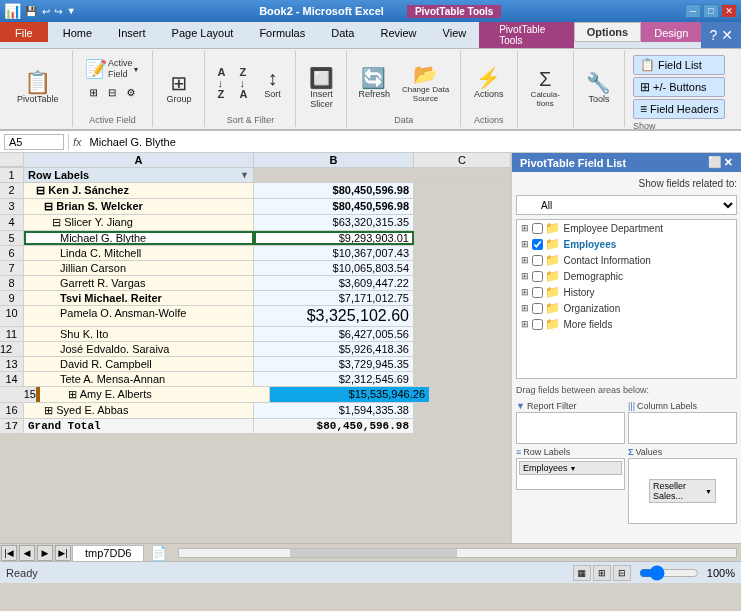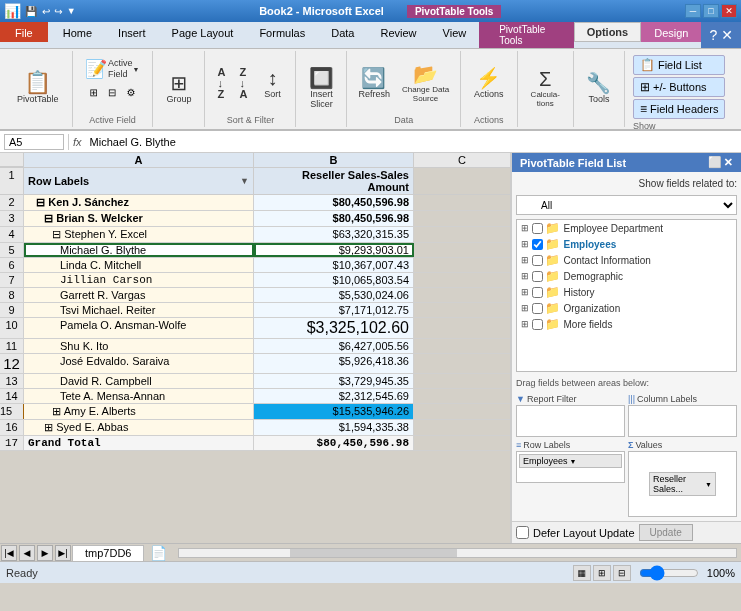--- a/index.html
+++ b/index.html
@@ -263,103 +263,102 @@
       <div style="flex:1; text-align:center; font-size:11px; padding:1px 0;">C</div>
     </div>
 
     <div id="sheet-rows">
         <div style="display: flex; border-bottom: 1px solid rgb(204, 204, 204);">
       <div style="width:24px; min-width:24px; border-right:1px solid #ccc; background:#e8e8e8; text-align:center; font-size:11px; padding:1px 0;">1</div>
       <div style="width:230px; min-width:230px; border-right:1px solid #ccc; background:#dce6f1; font-weight:bold; font-size:11px; padding:1px 4px; display:flex; align-items:center; justify-content:space-between;">
             <span>Row Labels</span>
             <span style="font-size:9px; color:#555;">▼</span>
           </div>
-      <div style="width:160px; min-width:160px; border-right:1px solid #ccc; background:#dce6f1; font-weight:bold; font-size:11px; padding:1px 4px; text-align:right;">Reseller Sales-Sales Amount</div>
       <div style="flex:1;"></div>
     </div>
         <div style="display: flex; border-bottom: 1px solid rgb(208, 208, 208);">
     <div style="width:24px; min-width:24px; border-right:1px solid #d0d0d0; background:#e8e8e8; text-align:center; font-size:11px; padding:1px 0;">2</div>
     <div style="width:230px; min-width:230px; border-right:1px solid #d0d0d0; background:#fff9e8; font-weight:bold; font-size:11px; padding:1px 4px; padding-left:12px; ">⊟ Ken J. Sánchez</div>
     <div style="width:160px; min-width:160px; border-right:1px solid #d0d0d0; background:#f0f8ff; font-weight:bold; font-size:11px; padding:1px 4px; text-align:right; ">$80,450,596.98</div>
     <div style="flex:1;"></div>
   </div>
         <div style="display: flex; border-bottom: 1px solid rgb(208, 208, 208);">
     <div style="width:24px; min-width:24px; border-right:1px solid #d0d0d0; background:#e8e8e8; text-align:center; font-size:11px; padding:1px 0;">3</div>
     <div style="width:230px; min-width:230px; border-right:1px solid #d0d0d0; background:#fff9e8; font-weight:bold; font-size:11px; padding:1px 4px; padding-left:20px; ">⊟ Brian S. Welcker</div>
     <div style="width:160px; min-width:160px; border-right:1px solid #d0d0d0; background:#f0f8ff; font-weight:bold; font-size:11px; padding:1px 4px; text-align:right; ">$80,450,596.98</div>
     <div style="flex:1;"></div>
   </div>
         <div style="display: flex; border-bottom: 1px solid rgb(208, 208, 208);">
     <div style="width:24px; min-width:24px; border-right:1px solid #d0d0d0; background:#e8e8e8; text-align:center; font-size:11px; padding:1px 0;">4</div>
-    <div style="width:230px; min-width:230px; border-right:1px solid #d0d0d0; background:#fff9e8; font-weight:normal; font-size:11px; padding:1px 4px; padding-left:28px; ">⊟ Stephen Y. Excel</div>
+    <div style="width:230px; min-width:230px; border-right:1px solid #d0d0d0; background:#fff9e8; font-weight:normal; font-size:11px; padding:1px 4px; padding-left:28px; ">⊟ Slicer Y. Jiang</div>
     <div style="width:160px; min-width:160px; border-right:1px solid #d0d0d0; background:#f0f8ff; font-weight:normal; font-size:11px; padding:1px 4px; text-align:right; ">$63,320,315.35</div>
     <div style="flex:1;"></div>
   </div>
         <div style="display: flex; border-bottom: 1px solid rgb(208, 208, 208);">
     <div style="width:24px; min-width:24px; border-right:1px solid #d0d0d0; background:#e8e8e8; text-align:center; font-size:11px; padding:1px 0;">5</div>
     <div style="width:230px; min-width:230px; border-right:1px solid #d0d0d0; background:white; font-weight:normal; font-size:11px; padding:1px 4px; padding-left:36px; outline:2px solid #1f7030; outline-offset:-2px;">Michael G. Blythe</div>
     <div style="width:160px; min-width:160px; border-right:1px solid #d0d0d0; background:white; font-weight:normal; font-size:11px; padding:1px 4px; text-align:right; outline:2px solid #1f7030; outline-offset:-2px;">$9,293,903.01</div>
     <div style="flex:1;"></div>
   </div>
         <div style="display: flex; border-bottom: 1px solid rgb(208, 208, 208);">
     <div style="width:24px; min-width:24px; border-right:1px solid #d0d0d0; background:#e8e8e8; text-align:center; font-size:11px; padding:1px 0;">6</div>
     <div style="width:230px; min-width:230px; border-right:1px solid #d0d0d0; background:#fff9e8; font-weight:normal; font-size:11px; padding:1px 5px; padding-left:36px; ">Linda C. Mitchell</div>
     <div style="width:160px; min-width:160px; border-right:1px solid #d0d0d0; background:#f0f8ff; font-weight:normal; font-size:11px; padding:1px 4px; text-align:right; ">$10,367,007.43</div>
     <div style="flex:1;"></div>
   </div>
         <div style="display: flex; border-bottom: 1px solid rgb(208, 208, 208);">
     <div style="width:24px; min-width:24px; border-right:1px solid #d0d0d0; background:#e8e8e8; text-align:center; font-size:11px; padding:1px 0;">7</div>
-    <div style="width:230px; min-width:230px; border-right:1px solid #d0d0d0; background:#fff9e8; font-weight:normal; font-size:11px; padding:1px 4px; padding-left:36px;font-family:Liberation Mono, monospace; ">Jillian Carson</div>
+    <div style="width:230px; min-width:230px; border-right:1px solid #d0d0d0; background:#fff9e8; font-weight:normal; font-size:11px; padding:1px 4px; padding-left:36px; ">Jillian Carson</div>
     <div style="width:160px; min-width:160px; border-right:1px solid #d0d0d0; background:#f0f8ff; font-weight:normal; font-size:11px; padding:1px 4px; text-align:right; ">$10,065,803.54</div>
     <div style="flex:1;"></div>
   </div>
         <div style="display: flex; border-bottom: 1px solid rgb(208, 208, 208);">
     <div style="width:24px; min-width:24px; border-right:1px solid #d0d0d0; background:#e8e8e8; text-align:center; font-size:11px; padding:1px 0;">8</div>
     <div style="width:230px; min-width:230px; border-right:1px solid #d0d0d0; background:#fff9e8; font-weight:normal; font-size:11px; padding:1px 4px; padding-left:36px; ">Garrett R. Vargas</div>
-    <div style="width:160px; min-width:160px; border-right:1px solid #d0d0d0; background:#f0f8ff; font-weight:normal; font-size:11px; padding:1px 4px; text-align:right; ">$5,530,024.06</div>
+    <div style="width:160px; min-width:160px; border-right:1px solid #d0d0d0; background:#f0f8ff; font-weight:normal; font-size:11px; padding:1px 4px; text-align:right; ">$3,609,447.22</div>
     <div style="flex:1;"></div>
   </div>
         <div style="display: flex; border-bottom: 1px solid rgb(208, 208, 208);">
     <div style="width:24px; min-width:24px; border-right:1px solid #d0d0d0; background:#e8e8e8; text-align:center; font-size:11px; padding:1px 0;">9</div>
-    <div style="width:230px; min-width:230px; border-right:1px solid #d0d0d0; background:#fff9e8; font-weight:normal; font-size:11px; padding:1px 4px; padding-left:36px; ">Tsvi Michael. Reiter</div>
+    <div style="width:230px; min-width:230px; border-right:1px solid #d0d0d0; background:#fff9e8; font-weight:bold; font-size:11px; padding:1px 4px; padding-left:36px; ">Tsvi Michael. Reiter</div>
     <div style="width:160px; min-width:160px; border-right:1px solid #d0d0d0; background:#f0f8ff; font-weight:normal; font-size:11px; padding:1px 4px; text-align:right; ">$7,171,012.75</div>
     <div style="flex:1;"></div>
   </div>
         <div style="display: flex; border-bottom: 1px solid rgb(208, 208, 208);">
     <div style="width:24px; min-width:24px; border-right:1px solid #d0d0d0; background:#e8e8e8; text-align:center; font-size:11px; padding:1px 0;">10</div>
     <div style="width:230px; min-width:230px; border-right:1px solid #d0d0d0; background:#fff9e8; font-weight:normal; font-size:11px; padding:1px 4px; padding-left:36px; ">Pamela O. Ansman-Wolfe</div>
     <div style="width:160px; min-width:160px; border-right:1px solid #d0d0d0; background:#f0f8ff; font-weight:normal; font-size:16px; padding:1px 4px; text-align:right; ">$3,325,102.60</div>
     <div style="flex:1;"></div>
   </div>
         <div style="display: flex; border-bottom: 1px solid rgb(208, 208, 208);">
     <div style="width:24px; min-width:24px; border-right:1px solid #d0d0d0; background:#e8e8e8; text-align:center; font-size:11px; padding:1px 0;">11</div>
     <div style="width:230px; min-width:230px; border-right:1px solid #d0d0d0; background:#fff9e8; font-weight:normal; font-size:11px; padding:1px 4px; padding-left:36px; ">Shu K. Ito</div>
     <div style="width:160px; min-width:160px; border-right:1px solid #d0d0d0; background:#f0f8ff; font-weight:normal; font-size:11px; padding:1px 4px; text-align:right; ">$6,427,005.56</div>
     <div style="flex:1;"></div>
   </div>
         <div style="display: flex; border-bottom: 1px solid rgb(208, 208, 208);">
-    <div style="width:24px; min-width:24px; border-right:1px solid #d0d0d0; background:#e8e8e8; text-align:center; font-size:15px; padding:1px 0;">12</div>
+    <div style="width:24px; min-width:24px; border-right:1px solid #d0d0d0; background:#e8e8e8; font-size:11px; padding:1px 0;">12</div>
     <div style="width:230px; min-width:230px; border-right:1px solid #d0d0d0; background:#fff9e8; font-weight:normal; font-size:11px; padding:1px 4px; padding-left:36px; ">José Edvaldo. Saraiva</div>
     <div style="width:160px; min-width:160px; border-right:1px solid #d0d0d0; background:#f0f8ff; font-weight:normal; font-size:11px; padding:1px 4px; text-align:right; ">$5,926,418.36</div>
     <div style="flex:1;"></div>
   </div>
         <div style="display: flex; border-bottom: 1px solid rgb(208, 208, 208);">
     <div style="width:24px; min-width:24px; border-right:1px solid #d0d0d0; background:#e8e8e8; text-align:center; font-size:11px; padding:1px 0;">13</div>
     <div style="width:230px; min-width:230px; border-right:1px solid #d0d0d0; background:#fff9e8; font-weight:normal; font-size:11px; padding:1px 4px; padding-left:36px; ">David R. Campbell</div>
     <div style="width:160px; min-width:160px; border-right:1px solid #d0d0d0; background:#f0f8ff; font-weight:normal; font-size:11px; padding:1px 4px; text-align:right; ">$3,729,945.35</div>
     <div style="flex:1;"></div>
   </div>
         <div style="display: flex; border-bottom: 1px solid rgb(208, 208, 208);">
     <div style="width:24px; min-width:24px; border-right:1px solid #d0d0d0; background:#e8e8e8; text-align:center; font-size:11px; padding:1px 0;">14</div>
     <div style="width:230px; min-width:230px; border-right:1px solid #d0d0d0; background:#fff9e8; font-weight:normal; font-size:11px; padding:1px 4px; padding-left:36px; ">Tete A. Mensa-Annan</div>
     <div style="width:160px; min-width:160px; border-right:1px solid #d0d0d0; background:#f0f8ff; font-weight:normal; font-size:11px; padding:1px 4px; text-align:right; ">$2,312,545.69</div>
     <div style="flex:1;"></div>
   </div>
         <div style="display: flex; border-bottom: 1px solid rgb(208, 208, 208);">
-    <div style="width:24px; min-width:24px; border-right:1px solid #a16207; background:#e8e8e8; text-align:left; font-size:11px; padding:1px 0;">15</div>
+    <div style="width:40px; min-width:24px; border-right:4px solid #a16207; background:#e8e8e8; text-align:right; font-size:11px; padding:1px 0;">15</div>
     <div style="width:230px; min-width:230px; border-right:1px solid #d0d0d0; background:#fff9e8; font-weight:normal; font-size:11px; padding:1px 4px; padding-left:28px; ">⊞ Amy E. Alberts</div>
     <div style="width:160px; min-width:160px; border-right:1px solid #d0d0d0; background:#0ea5e9; font-weight:normal; font-size:11px; padding:1px 4px; text-align:right; ">$15,535,946.26</div>
     <div style="flex:1;"></div>
   </div>
         <div style="display: flex; border-bottom: 1px solid rgb(208, 208, 208);">
     <div style="width:24px; min-width:24px; border-right:1px solid #d0d0d0; background:#e8e8e8; text-align:center; font-size:11px; padding:1px 0;">16</div>
     <div style="width:230px; min-width:230px; border-right:1px solid #d0d0d0; background:#fff9e8; font-weight:normal; font-size:11px; padding:1px 4px; padding-left:20px; ">⊞ Syed E. Abbas</div>
     <div style="width:160px; min-width:160px; border-right:1px solid #d0d0d0; background:#f0f8ff; font-weight:normal; font-size:11px; padding:1px 4px; text-align:right; ">$1,594,335.38</div>
     <div style="flex:1;"></div>
   </div>
@@ -472,25 +471,20 @@
           <div style="border:1px solid #bbb; background:white; min-height:32px; padding:20px;">
             <div style="display:flex; align-items:center; background:#e8e8e8; border:1px solid #bbb; padding:1px 3px; font-size:9px; gap:2px;">
               <span>Reseller Sales...</span>
               <span style="font-size:7px; cursor:pointer;">▼</span>
             </div>
           </div>
         </div>
       </div>
     </div>
 
-    <div class="pivot-defer-row">
-      <input type="checkbox" style="">
-      <span>Defer Layout Update</span>
-      <button class="pivot-update-btn">Update</button>
-    </div>
   </div>
 </div>
 
 <div class="sheet-tabs-bar">
   <div class="sheet-nav-btn">|◀</div>
   <div class="sheet-nav-btn">◀</div>
   <div class="sheet-nav-btn">▶</div>
   <div class="sheet-nav-btn">▶|</div>
   <div class="sheet-tab active">tmp7DD6</div>
   <span style="font-size:14px; cursor:pointer; padding:0 6px; color:#555; display:flex; align-items:center;">📄</span>

